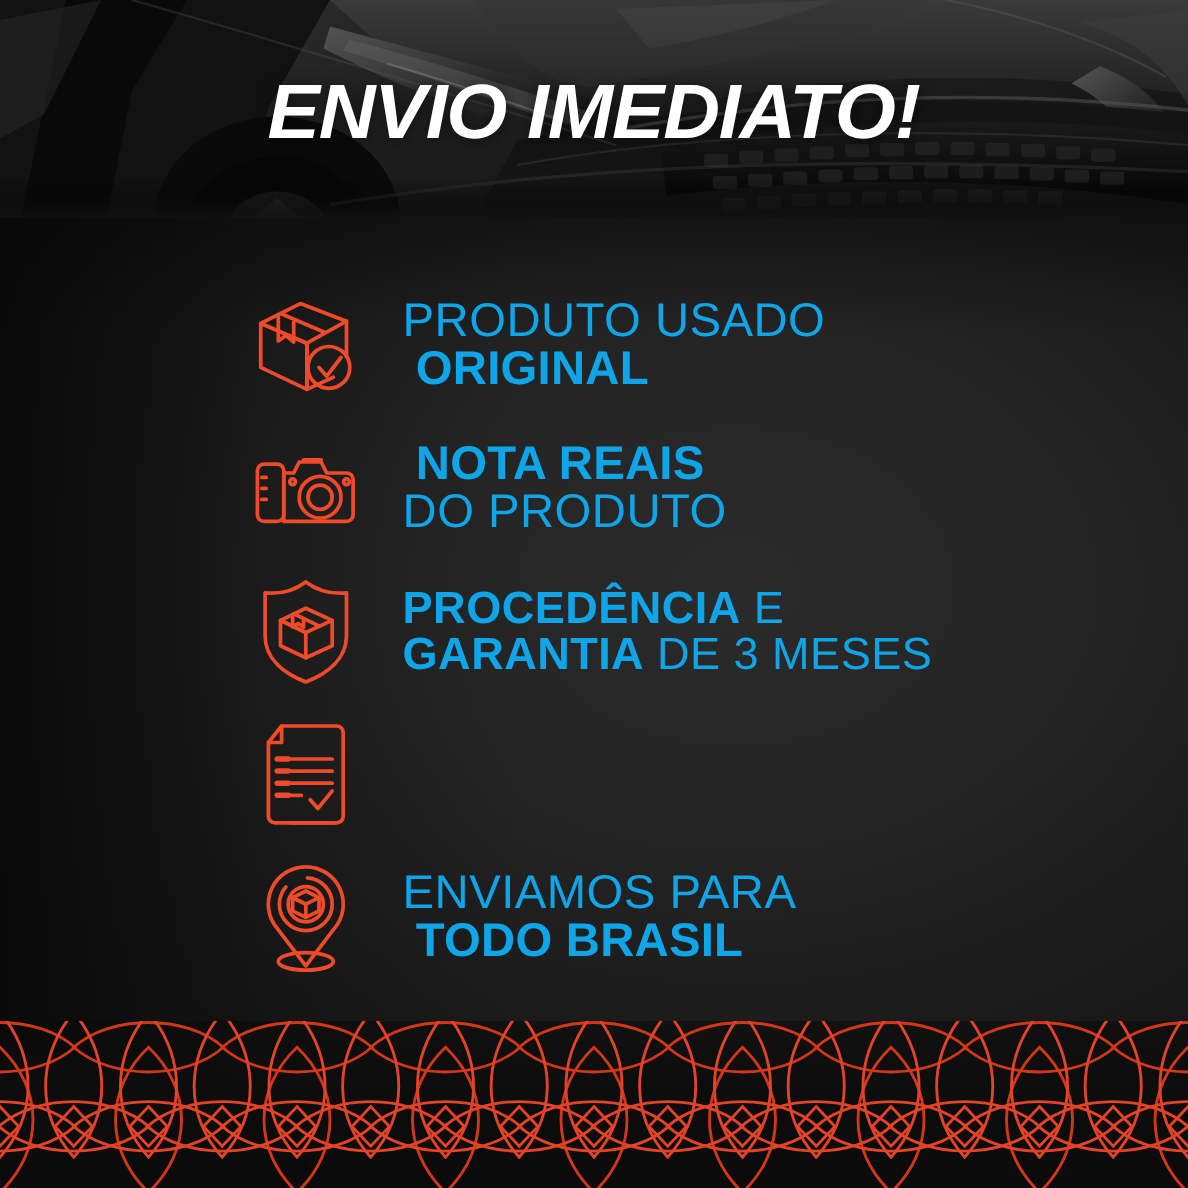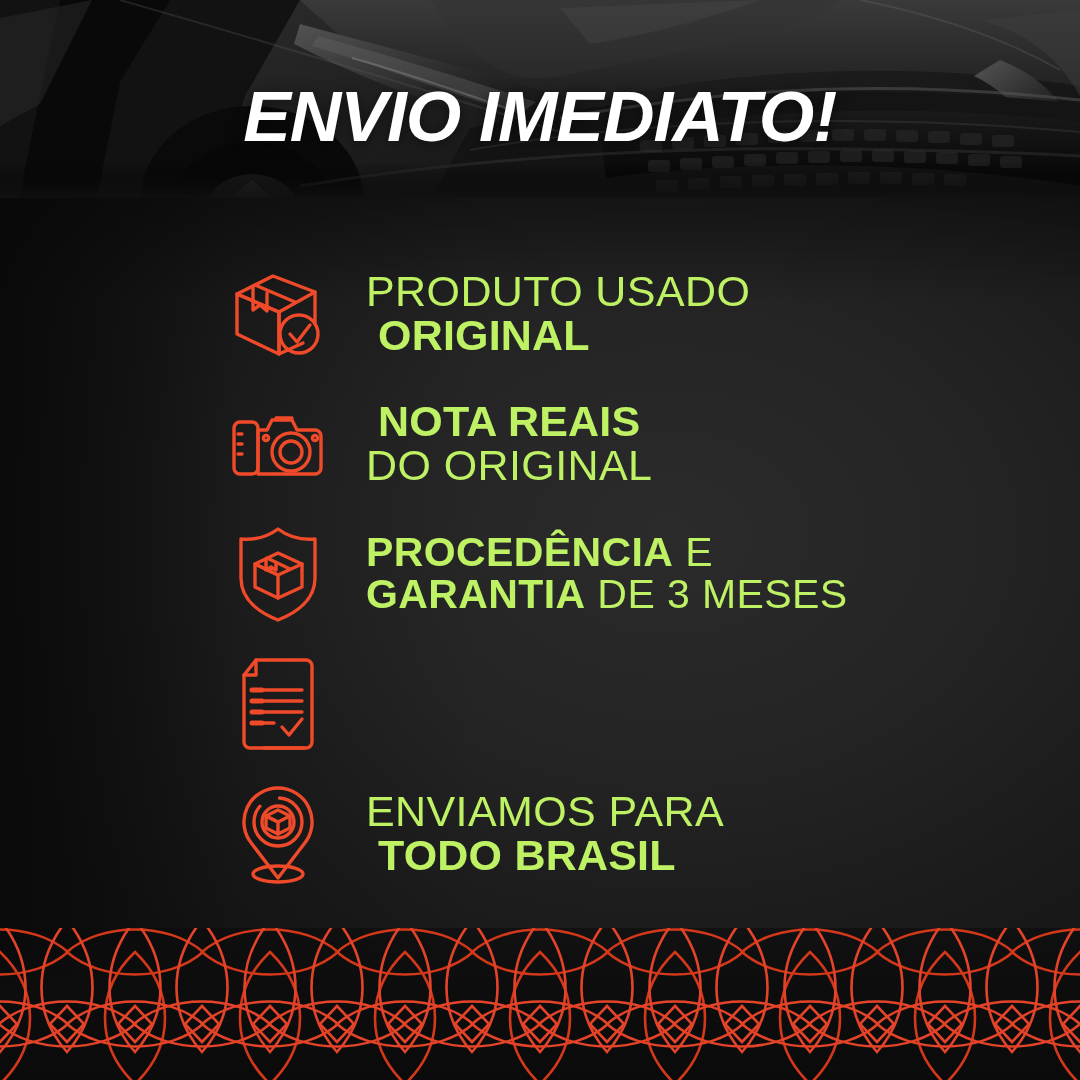--- a/index.html
+++ b/index.html
@@ -15,21 +15,21 @@
   
   .header{
     position:absolute;left:0;top:0;width:1080px;height:202px;
     overflow:hidden;
     background:#171717;
   }
   .car-photo{position:absolute;inset:0;overflow:hidden;}
   .car-photo svg{position:absolute;left:0;top:0;width:1080px;height:202px;display:block;}
 
   .header-title{
-    position:absolute;left:0;top:16px;width:1080px;height:202px;
+    position:absolute;left:0;top:0;width:1080px;height:202px;
     display:flex;align-items:center;justify-content:center;
     z-index:5;
   }
   .header-title span{
     color:#ffffff;
     font-size:70px;
     font-weight:bold;
     font-style:italic;
     letter-spacing:-1px;
     line-height:1;
@@ -65,21 +65,21 @@
   }
   .feature:last-child{margin-bottom:0;}
   .feature-icon{
     width:100px;min-width:100px;height:100px;
     display:flex;align-items:center;justify-content:center;
     margin-right:38px;
   }
   .feature-icon svg{display:block;}
   .feature-text{
     display:flex;flex-direction:column;justify-content:center;
-    color:#bef264;
+    color:#0ea5e9;
     line-height:1.02;
     white-space:nowrap;
   }
   .line{font-size:43px;letter-spacing:.4px;}
   .ln-light{font-weight:400;}
   .ln-bold{font-weight:bold;letter-spacing:.2px;margin-left:12px;}
   .line .b{font-weight:bold;}
   .line .l{font-weight:400;}
 
   
@@ -241,21 +241,21 @@
           <path d="M29 30 h9 l5 -10 h20 l5 10 h18 a6 6 0 0 1 6 6 v32 a6 6 0 0 1 -6 6 H29 Z"></path>
           <circle cx="62" cy="52" r="19"></circle>
           <circle cx="62" cy="52" r="11"></circle>
           <circle cx="37" cy="38" r="2.6"></circle>
           <circle cx="86" cy="38" r="2.6"></circle>
           <path d="M47 18 h16"></path>
         </svg>
       </div>
       <div class="feature-text">
         <div class="line ln-bold">NOTA REAIS</div>
-        <div class="line ln-light">DO ORIGINAL</div>
+        <div class="line ln-light">DO PRODUTO</div>
       </div>
     </div>
 
     <div class="feature f3">
       <div class="feature-icon">
         <svg width="92" height="100" viewBox="0 0 92 100" fill="none" stroke="#EF4A29" stroke-width="3.4" stroke-linecap="round" stroke-linejoin="round">
           <path d="M46 5 C34 14 20 16 9 15 L9 54 C9 76 28 89 46 96 C64 89 83 76 83 54 L83 15 C72 16 58 14 46 5 Z"></path>
           <path d="M23 40 L46 29 L70 40 L46 51 Z"></path>
           <path d="M23 40 L23 63 L46 74 L46 51 Z"></path>
           <path d="M70 40 L70 63 L46 74"></path>

